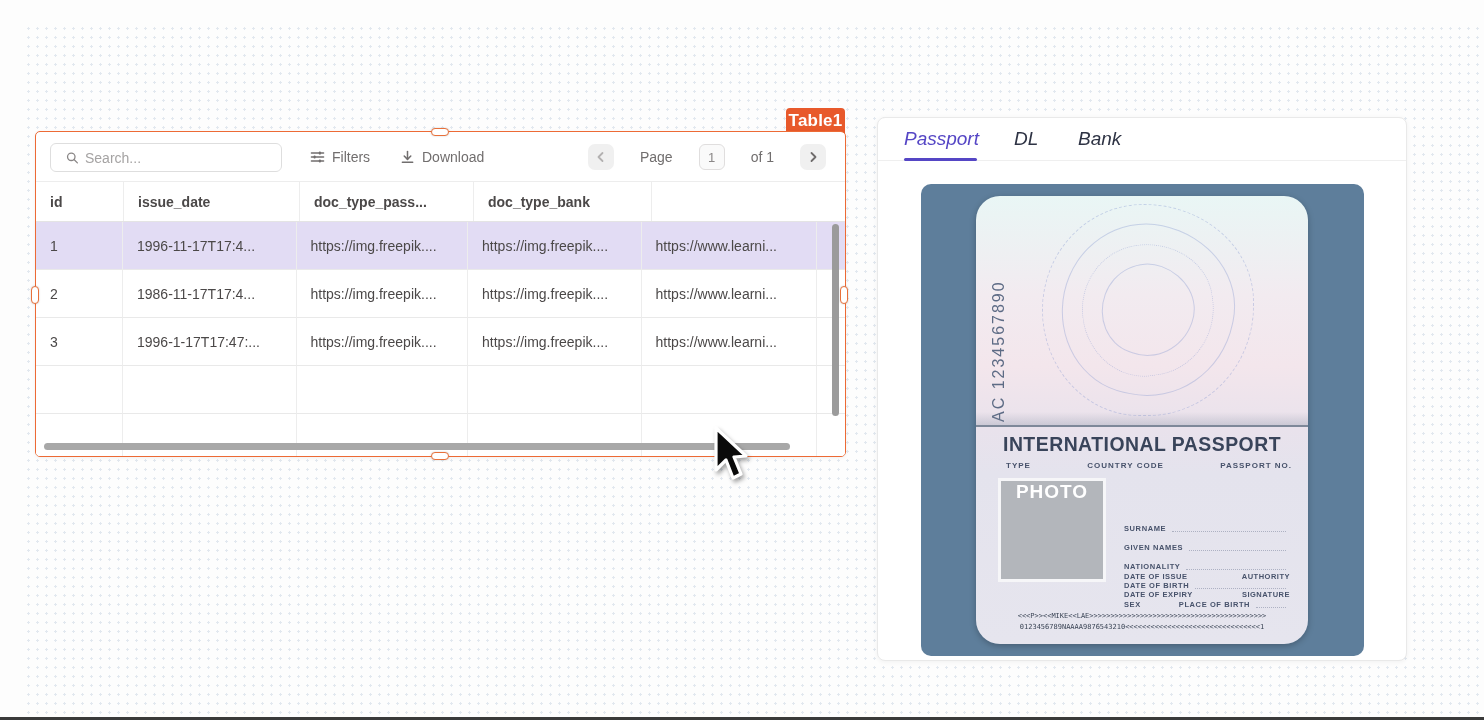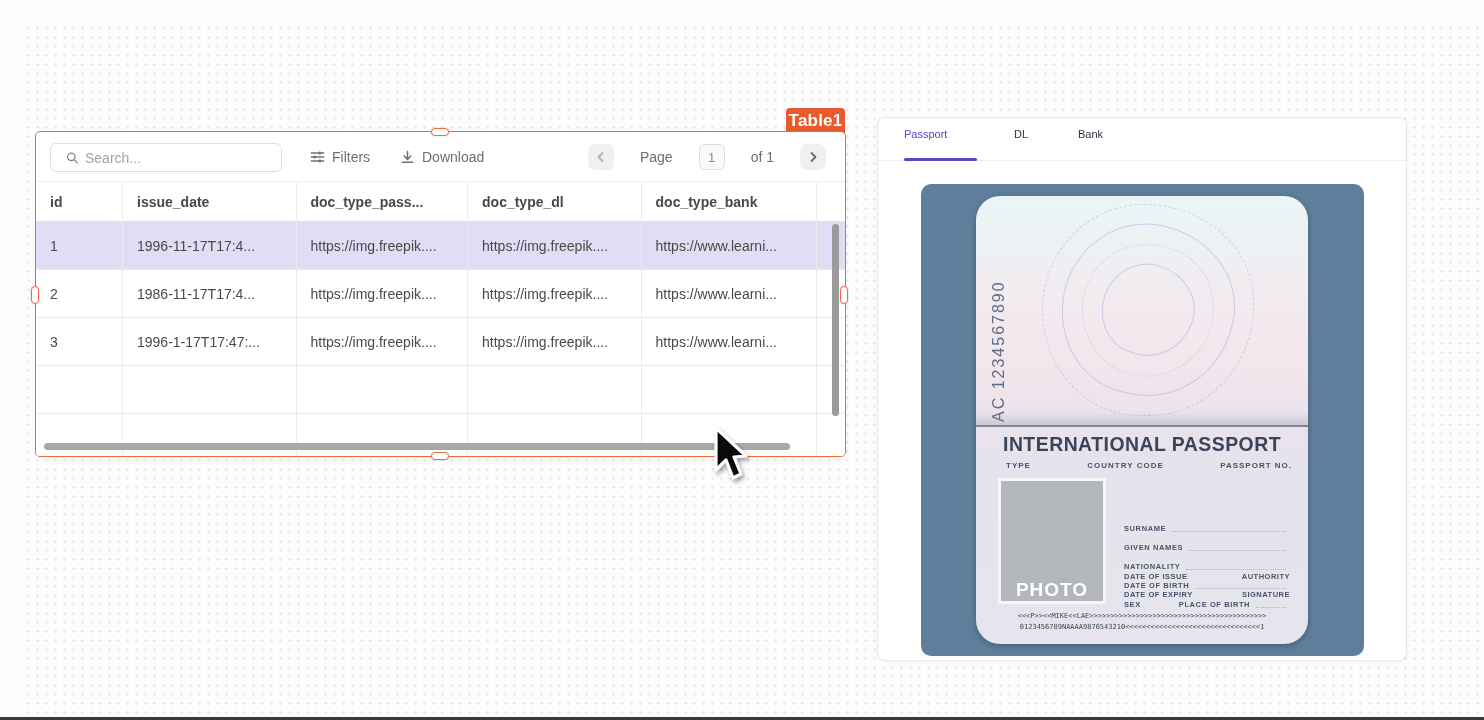--- a/index.html
+++ b/index.html
@@ -100,21 +100,21 @@
     background:#A8A8A8; border-radius:4px; z-index:5;
   }
 
   
   .doc-card {
     position:absolute; left:877px; top:117px; width:530px; height:544px;
     background:#fff; border:1px solid #E9E9E9; border-radius:8px;
     box-shadow:0 1px 5px rgba(0,0,0,.05);
   }
   .tabs { position:absolute; left:0; top:0; width:100%; height:43px; border-bottom:1px solid #EFEFEF; }
-  .tab { position:absolute; top:10px; font-size:11px; color:#2E3344; cursor:pointer; }
+  .tab { position:absolute; top:10px; font-size:19px; color:#2E3344; cursor:pointer;font-style:italic; }
   .tab.active { color:#5546C5; }
   .tab-underline { position:absolute; left:26px; top:40px; width:73px; height:3px; background:#5546C5; border-radius:2px; }
   .tab-passport { left:26px; }
   .tab-dl { left:136px; }
   .tab-bank { left:200px; }
 
   .passport-stage {
     position:absolute; left:43px; top:66px; width:443px; height:472px;
     background:#5E7E9B; border-radius:10px; overflow:hidden;
   }
@@ -141,23 +141,23 @@
   .pp-title {
     position:absolute; left:0; top:237px; width:100%; text-align:center;
     font-size:20px; font-weight:bold; color:#39445A; letter-spacing:.5px;
     transform:scaleX(.97);
   }
   .pp-headrow {
     position:absolute; left:30px; top:265px; width:286px; display:flex; justify-content:space-between;
     font-size:8px; font-weight:bold; color:#47526B; letter-spacing:1px;
   }
   .photo-box {
-    position:absolute; left:22px; top:282px; width:108px; height:126px;
+    position:absolute; left:22px; top:282px; width:108px; height:104px;
     background:#b3b6bb; border:3px solid #f6f6f8;
-    display:flex; align-items:flex-end; justify-content:center;
+    display:flex; align-items:flex-start; justify-content:center;
     color:#fff; font-size:19px; font-weight:bold; letter-spacing:1px;
   }
   .pp-fields { position:absolute; left:148px; top:288px; width:166px;margin-top:40px; }
   .pfield { font-size:7.5px; font-weight:bold; color:#47526B; letter-spacing:.6px;
     height:19px; display:flex; align-items:flex-start; }
   .pfield .leader { flex:1; border-bottom:1px dotted rgba(90,100,130,.4); margin:7px 4px 0 6px; }
   .sex-row { display:flex; }
   .sex-row .pob { margin-left:38px; }
   .pp-issue { position:absolute; left:148px; top:376px; width:166px; }
   .issue-row { display:flex; justify-content:space-between; font-size:7.5px; font-weight:bold;
@@ -230,21 +230,20 @@
           <polyline points="4.5,2 8.5,6 4.5,10" fill="none" stroke="#6F6C6C" stroke-width="1.8" stroke-linecap="round" stroke-linejoin="round"></polyline>
         </svg>
       </button>
     </div>
   </div>
 
   <div class="tbl-header">
     <div class="th-cell c0">id</div>
     <div class="th-cell c1">issue_date</div>
     <div class="th-cell c2">doc_type_pass...</div>
-    <div class="th-cell c3">doc_type_dl</div>
     <div class="th-cell c4">doc_type_bank</div>
     <div class="th-cell c5"></div>
   </div>
 
   <div class="tbl-rows">
     <div class="t-row selected">
       <div class="t-cell c0">1</div>
       <div class="t-cell c1">1996-11-17T17:4...</div>
       <div class="t-cell c2">https://img.freepik....</div>
       <div class="t-cell c3">https://img.freepik....</div>

